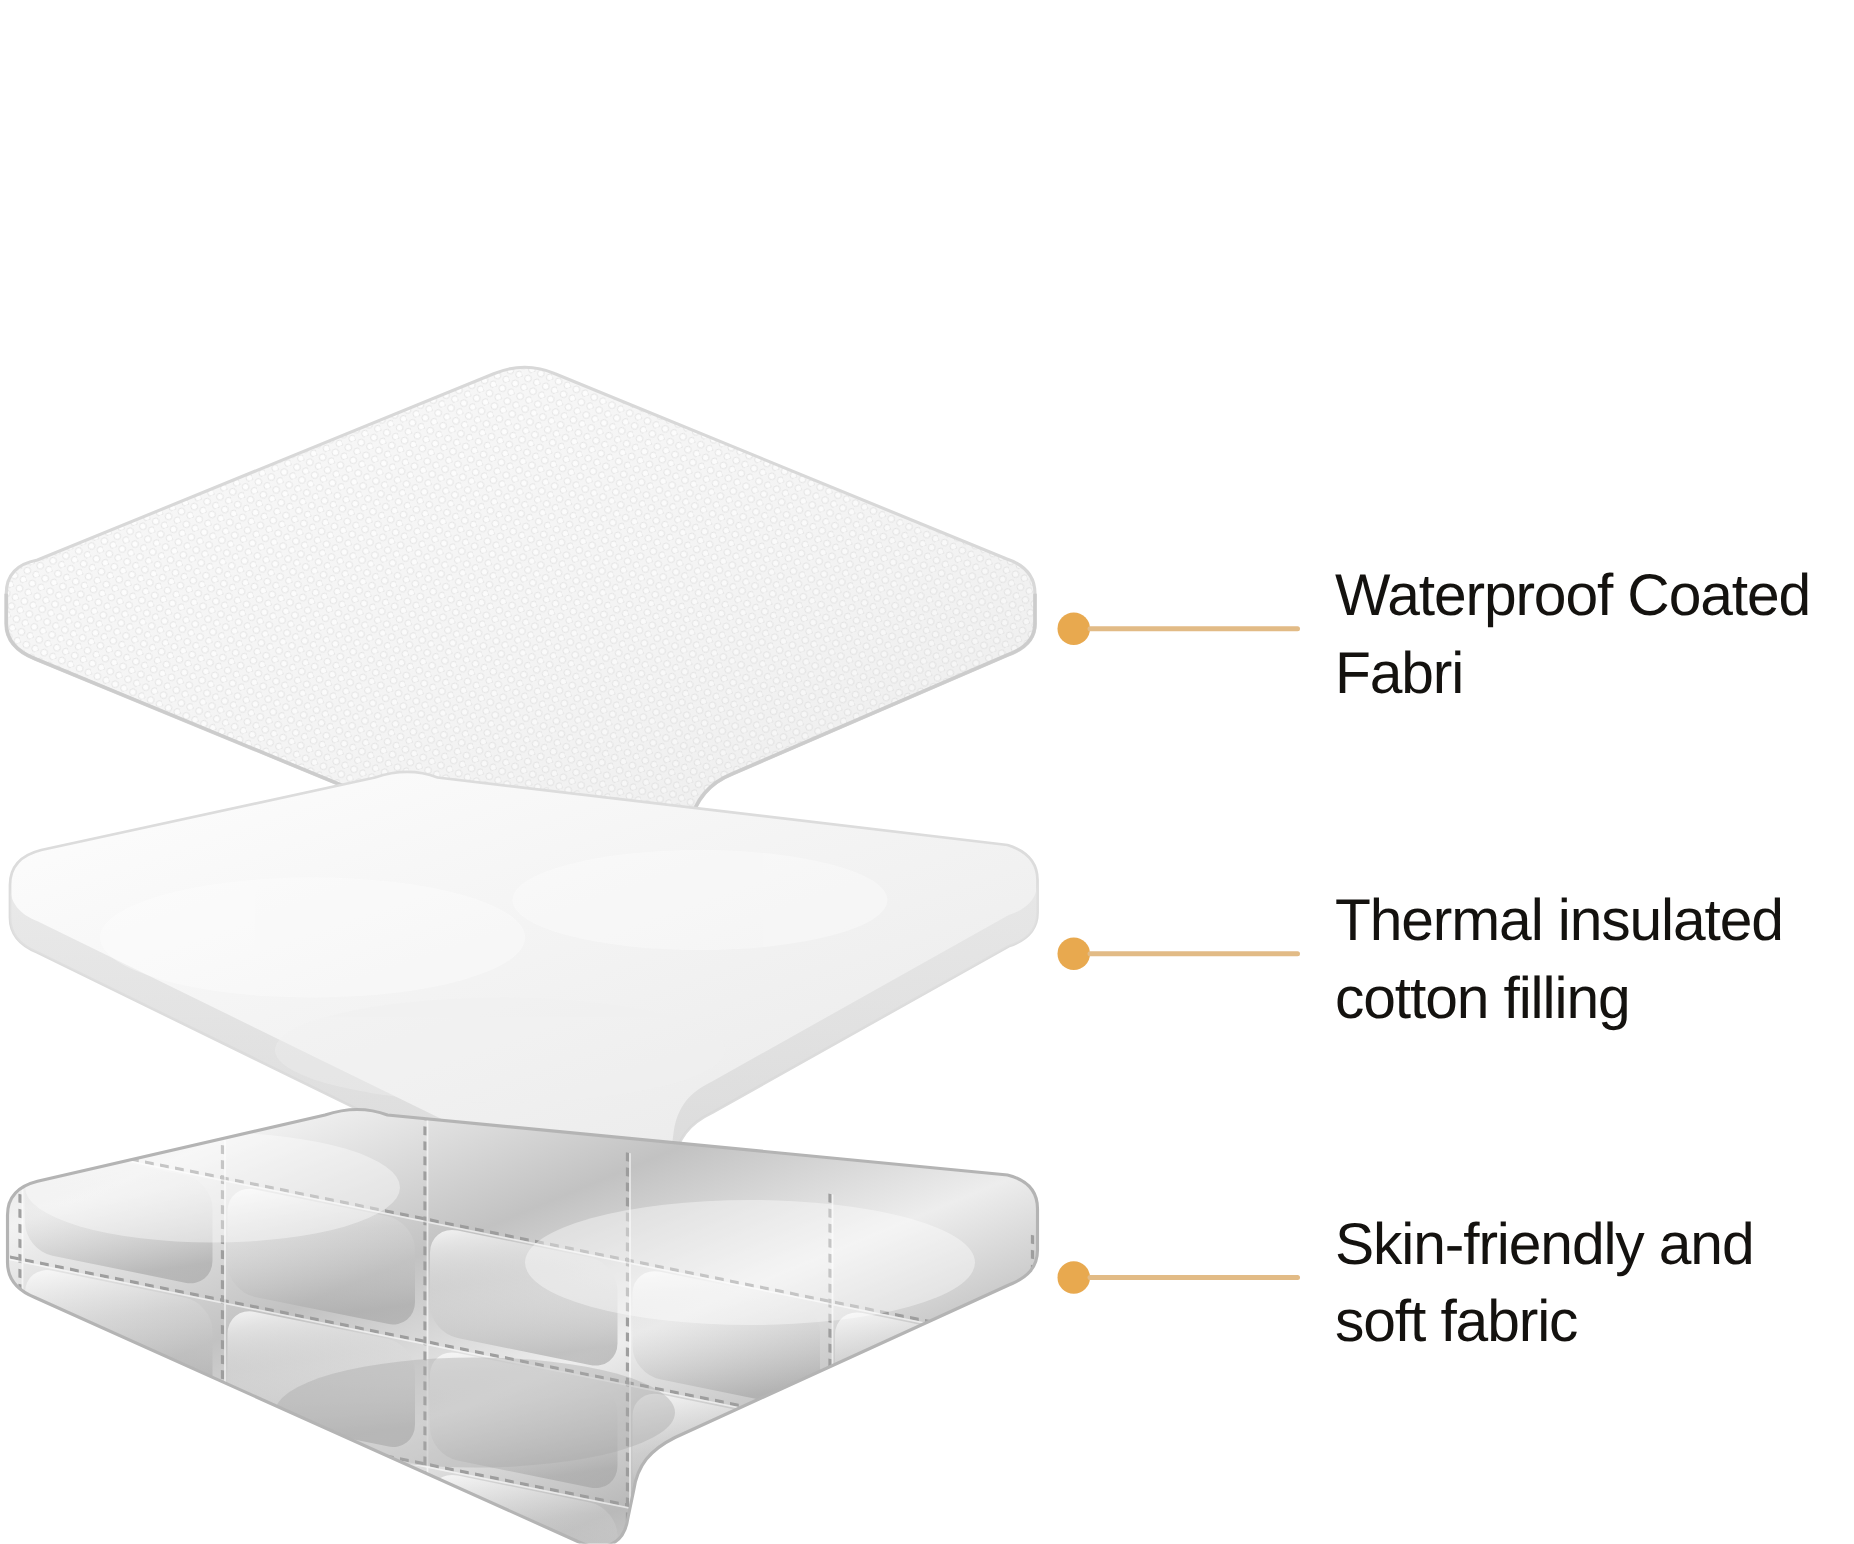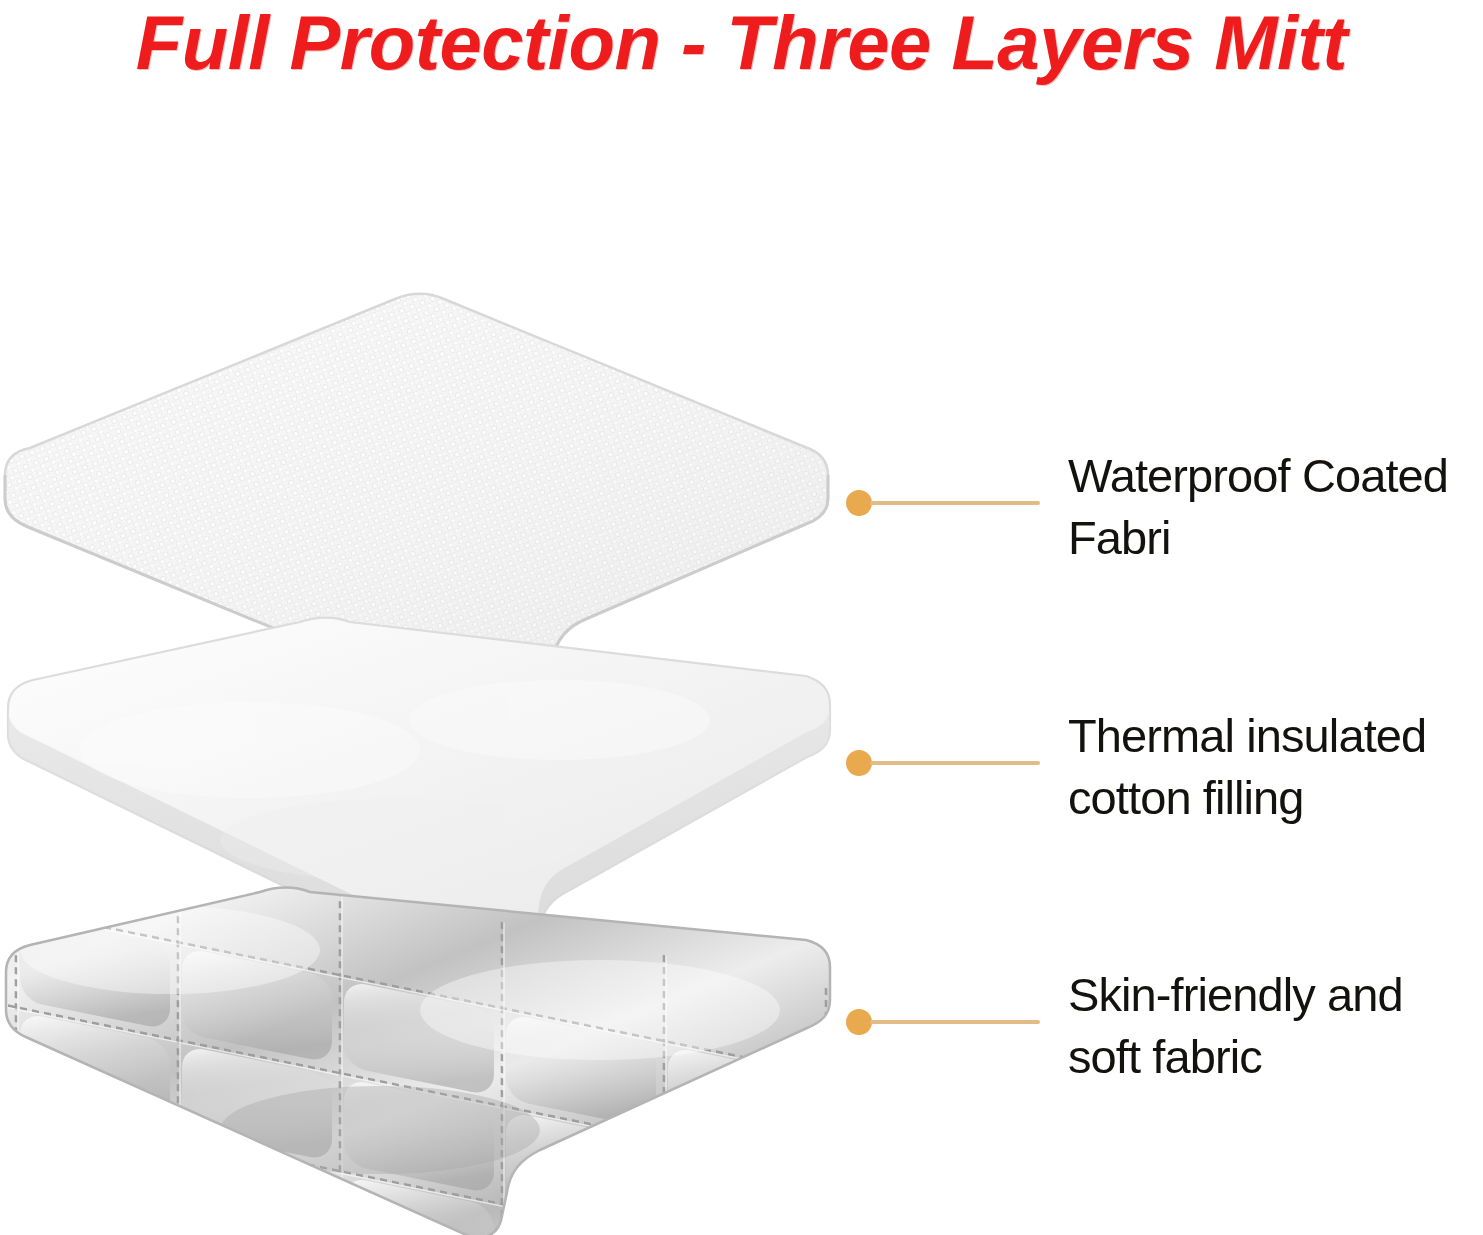--- a/index.html
+++ b/index.html
@@ -97,21 +97,20 @@
   .callout-text .ln {
     display: block;
     white-space: nowrap;
   }
 </style>
 </head>
 <body>
 
 <div id="page">
 
-  <div id="title">Full Protection - Three Layers Mitt</div>
 
   <div id="stack">
 
     <div class="layer" style="left:0px; top:285px;">
       <svg width="850" height="460" viewBox="0 0 850 460">
         <defs>
           <pattern id="dotTex" width="11" height="11" patternUnits="userSpaceOnUse" patternTransform="rotate(-21)">
             <rect width="11" height="11" fill="#f7f7f7"></rect>
             <circle cx="3" cy="3" r="2.7" fill="#ffffff"></circle>
             <circle cx="8.5" cy="8.5" r="2.7" fill="#ffffff"></circle>

